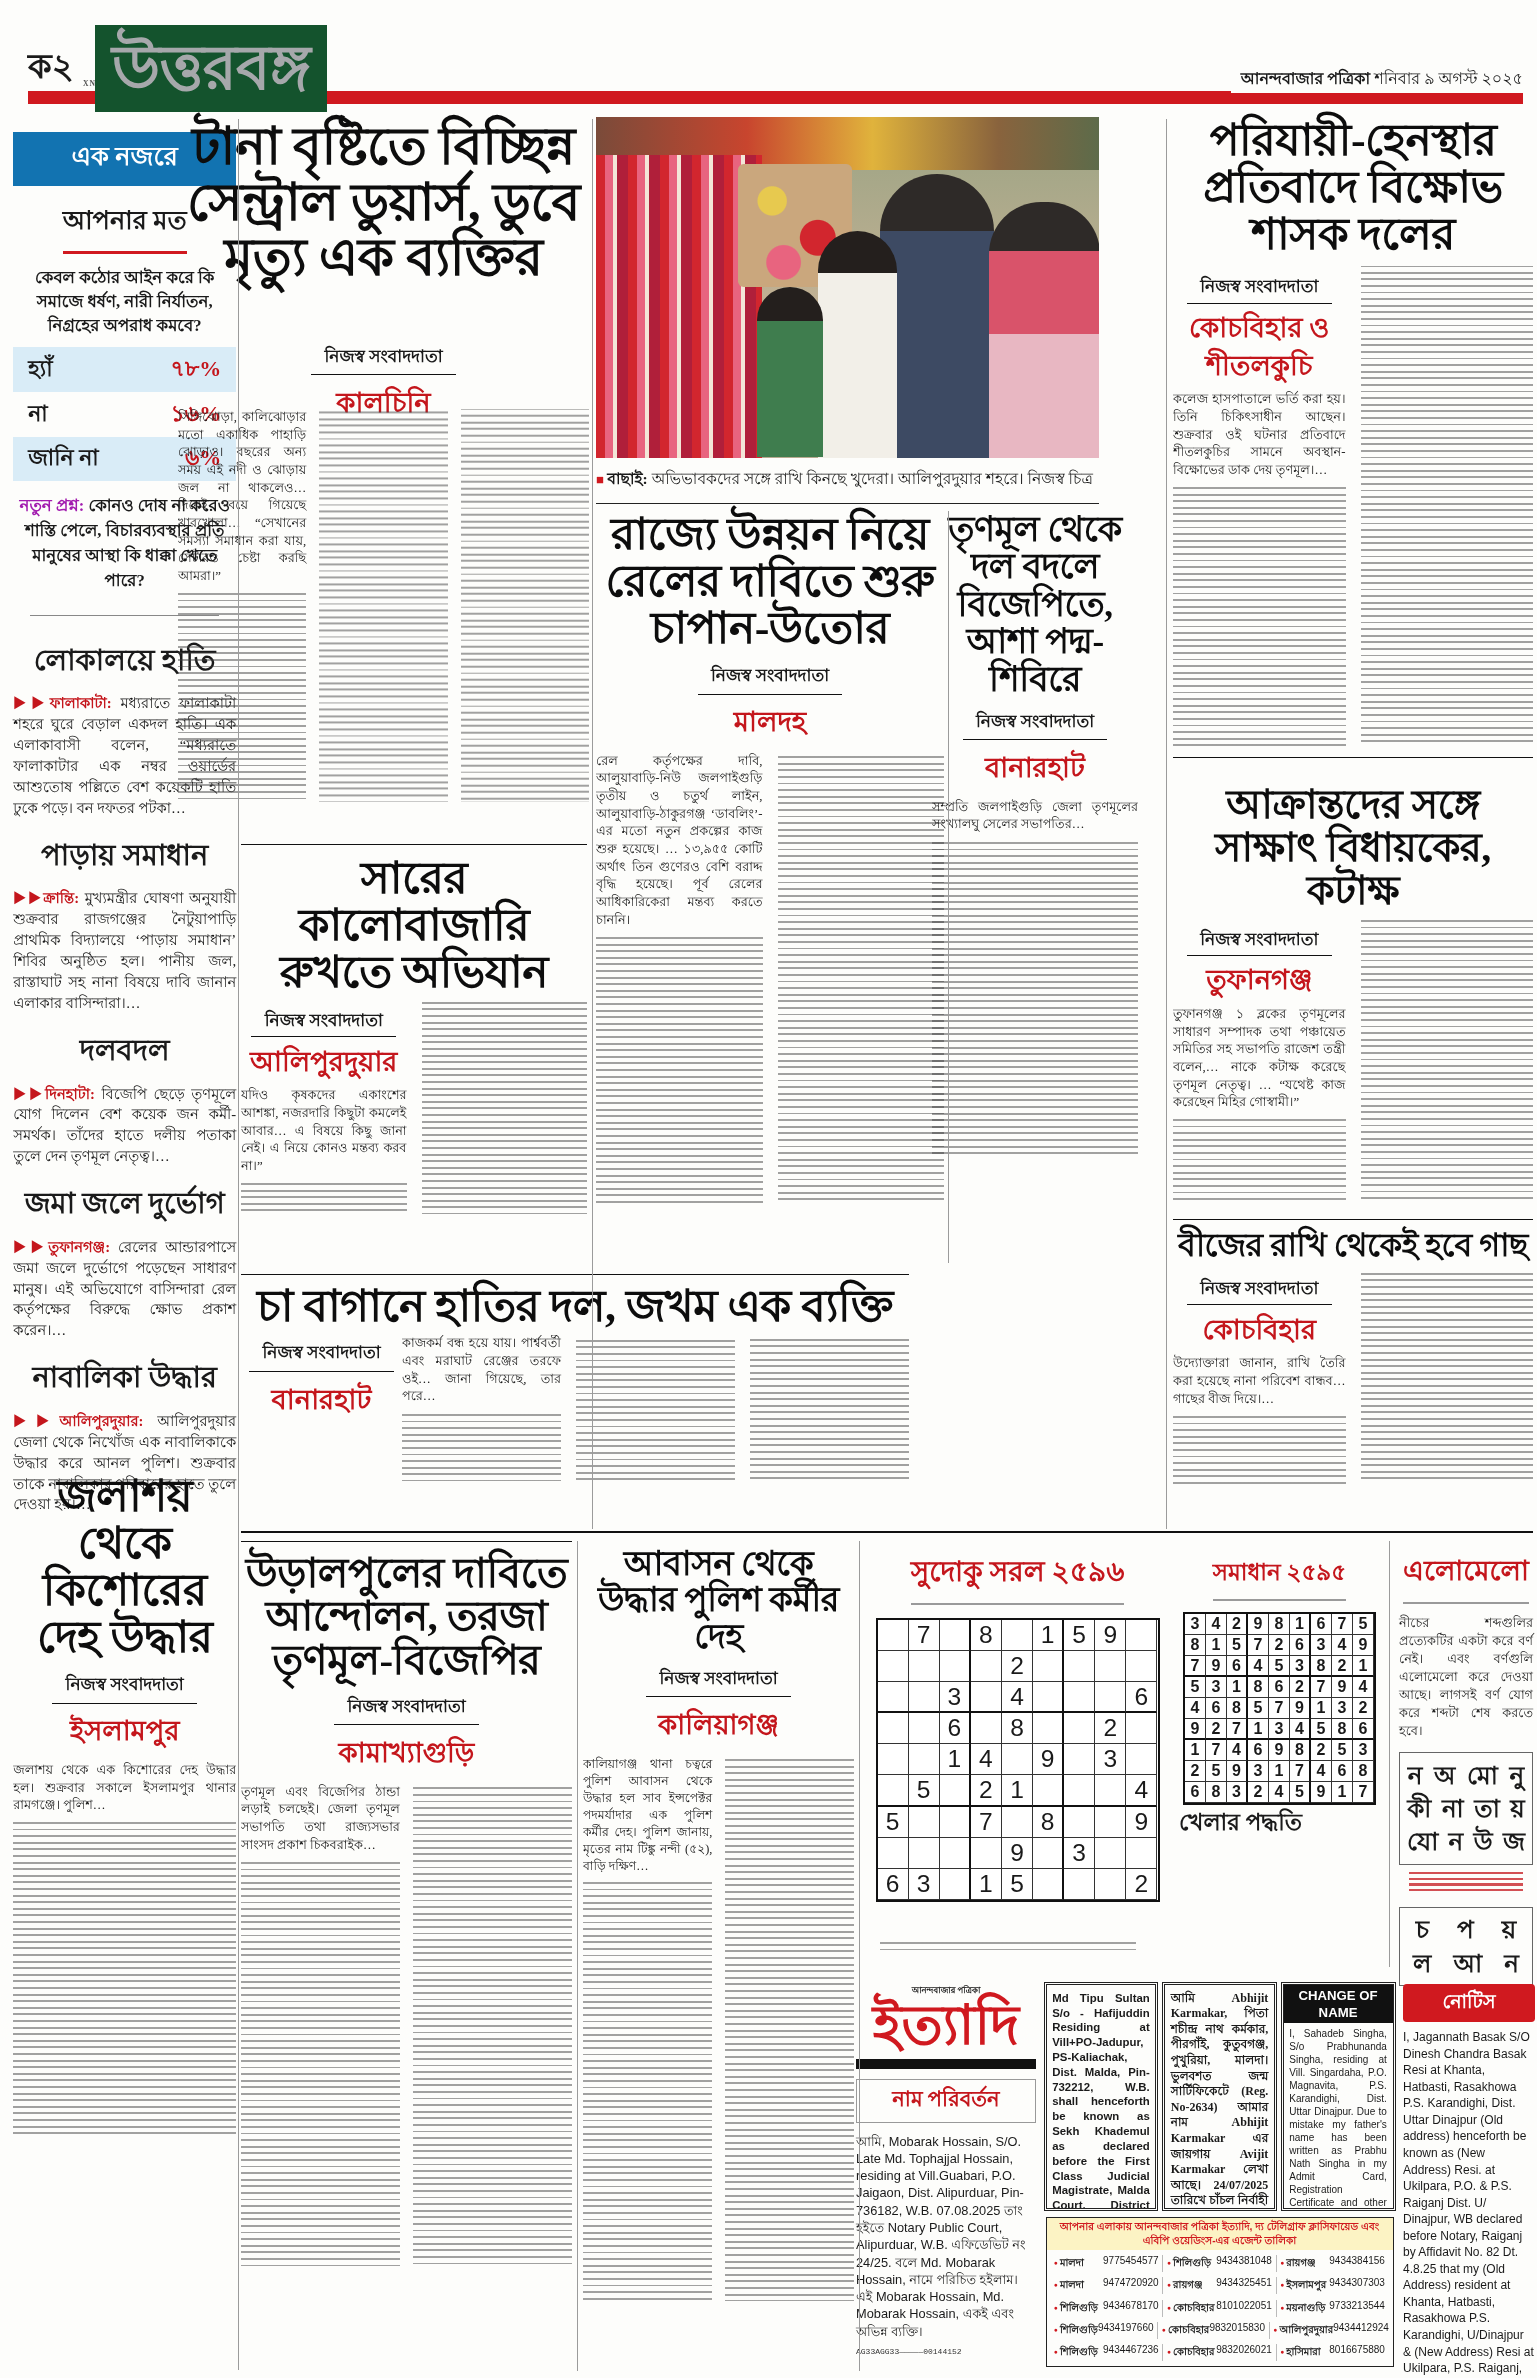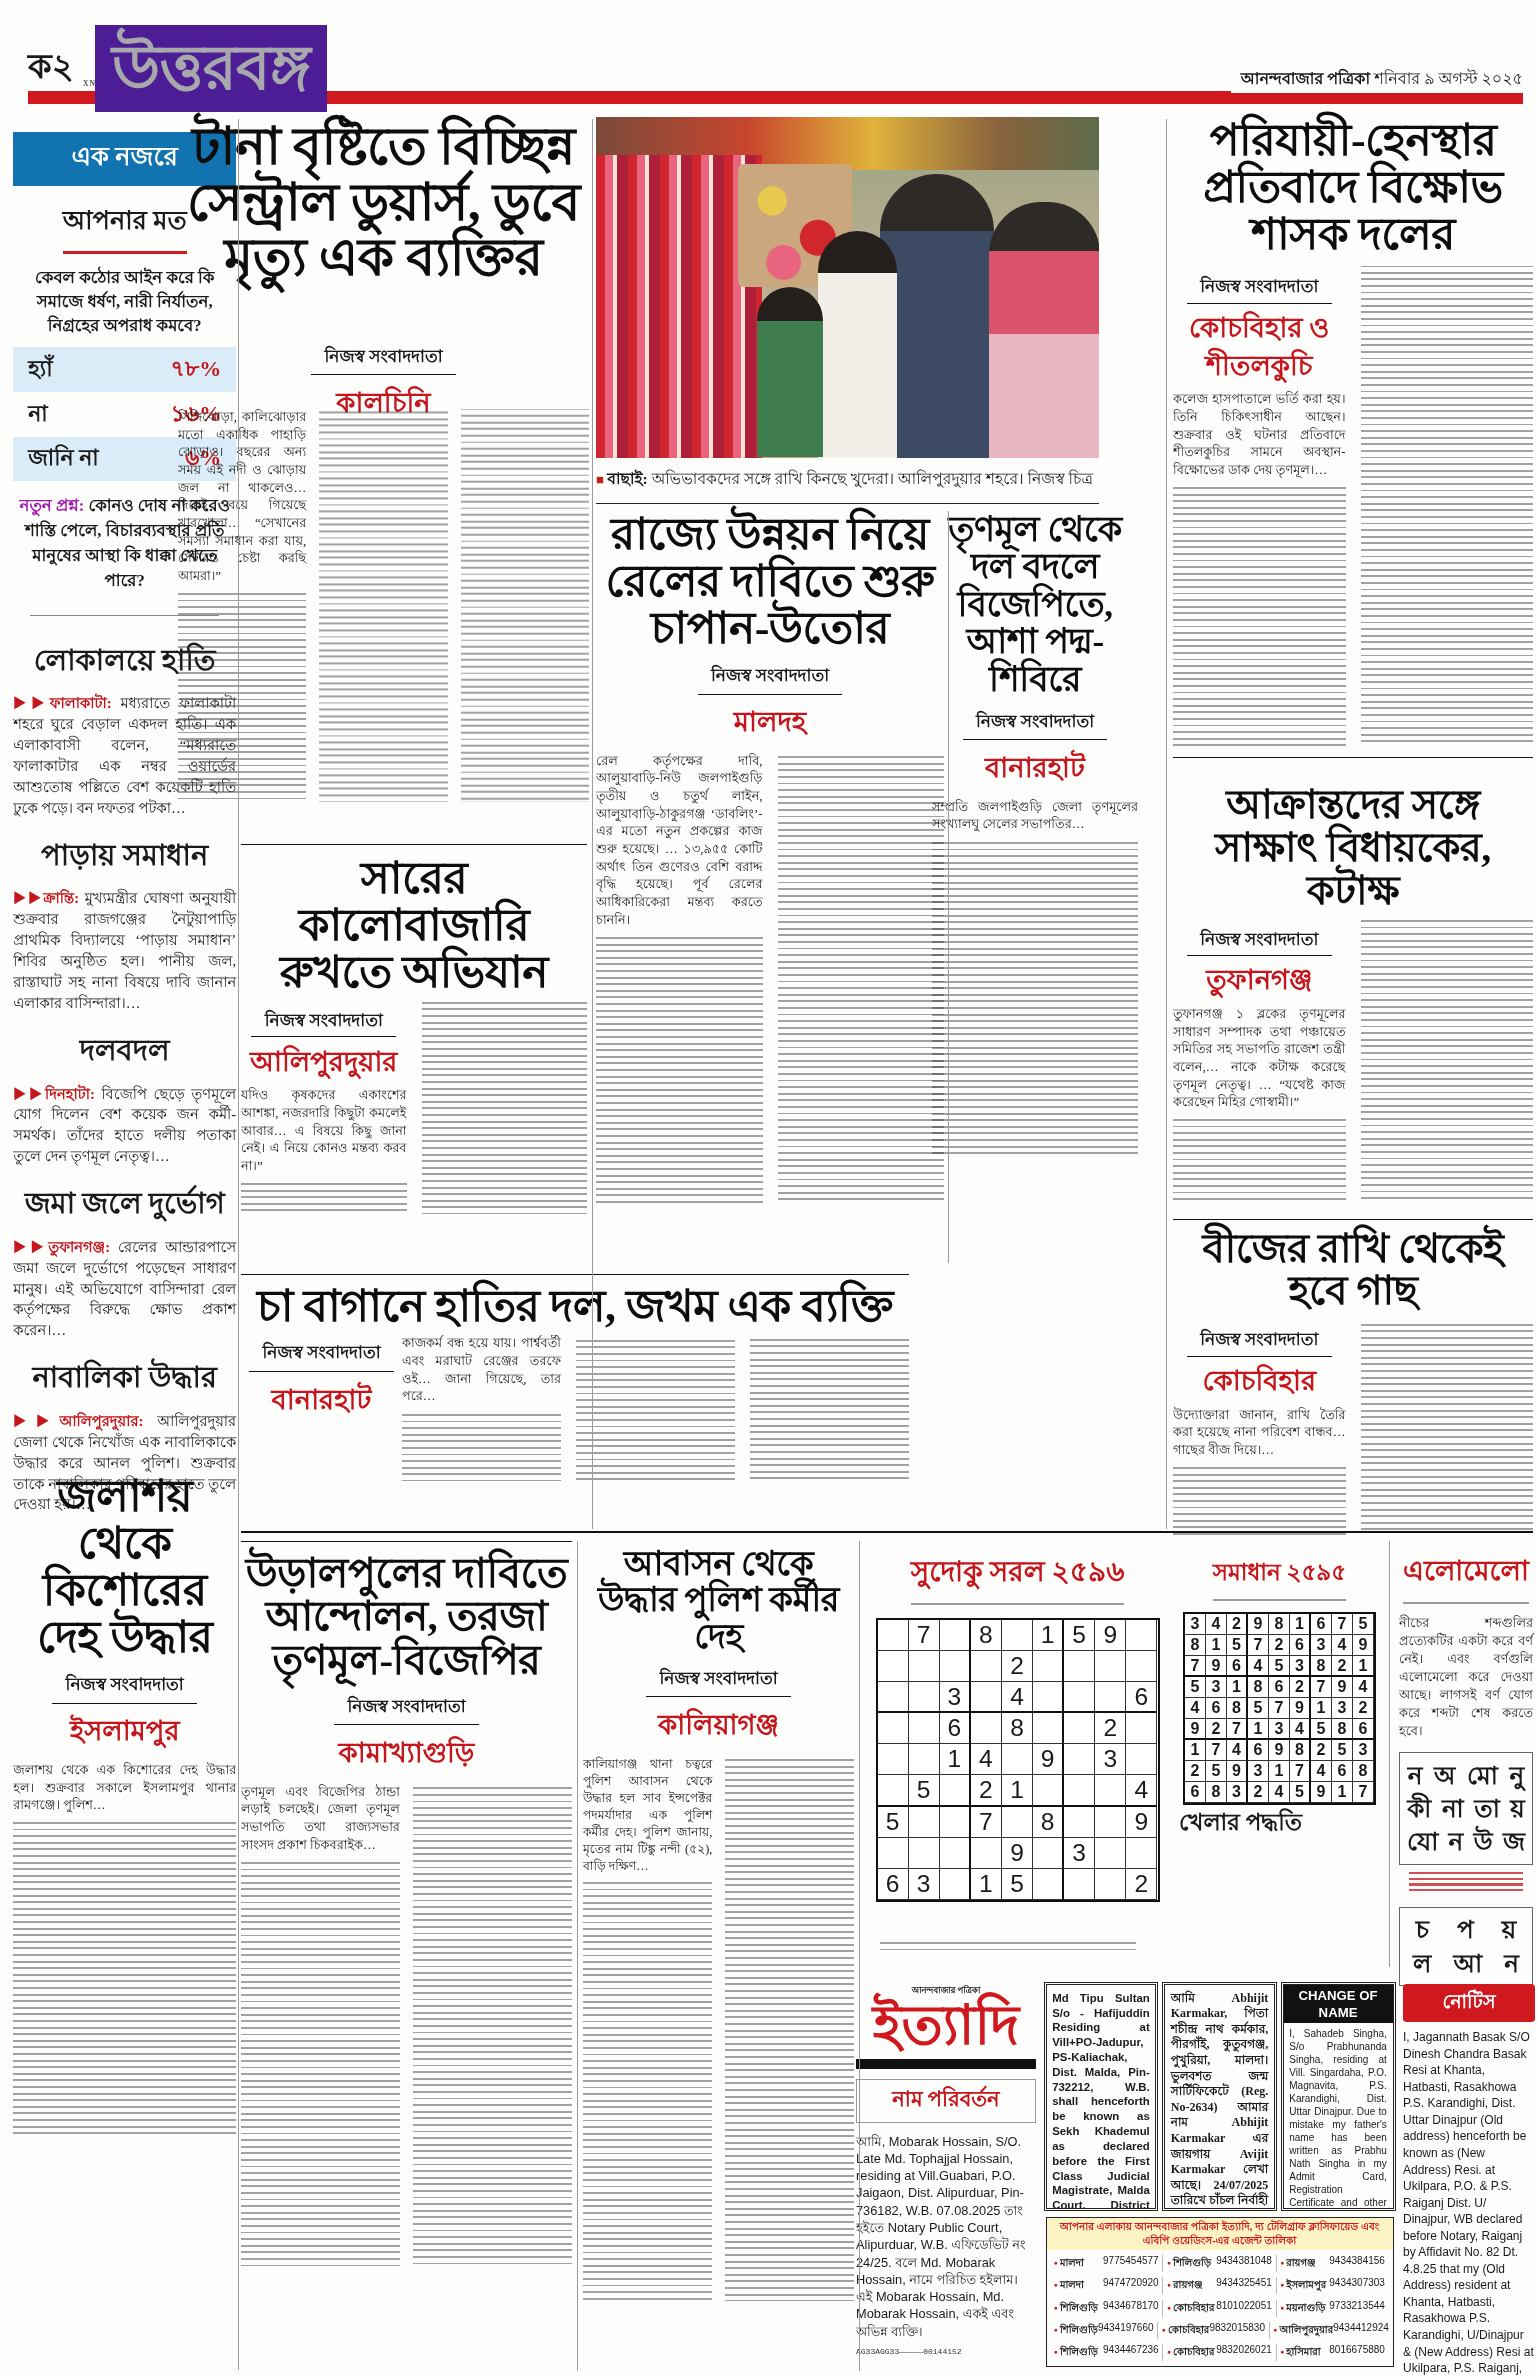--- a/index.html
+++ b/index.html
@@ -3,21 +3,21 @@
 <meta charset="utf-8">
 <style>
   * { margin:0; padding:0; box-sizing:border-box; }
   body { background:#e9e9e9; font-family:"Liberation Serif", serif; }
   .page { position:relative; width:1538px; height:2378px; background:#fdfdfb; margin:0 auto; overflow:hidden; color:#1a1a1a; }
 
   
   #page-num { position:absolute; left:28px; top:40px; font-size:34px; font-weight:bold; }
   #edition-code { position:absolute; left:83px; top:79px; font-size:7.6px; font-weight:bold; color:#555; letter-spacing:0.9px; }
   #masthead-bar { position:absolute; left:28px; top:91px; width:1495px; height:13.2px; background:#d0191f; }
-  #masthead { position:absolute; left:95px; top:24.6px; font-size:62px; font-weight:800; color:#a6a8ab; background:#4c1d95; padding:0 17px; line-height:87px; z-index:2; letter-spacing:-0.9px; }
+  #masthead { position:absolute; left:95px; top:24.6px; font-size:62px; font-weight:800; color:#a6a8ab; background:#14532d; padding:0 17px; line-height:87px; z-index:2; letter-spacing:-0.9px; }
   #dateline { position:absolute; right:15px; top:66px; font-size:16px; text-align:right; z-index:3; background:#fdfdfb; padding-left:9.5px;}
   #dateline .brand { font-weight:800; }
 
   
   .headline { font-weight:800; text-align:center; line-height:1.07; letter-spacing:-0.5px; color:#0d0d0d;}
   .byline-wrap { text-align:center; margin:9.5px auto 5.7px; }
   .byline { display:inline-block; font-weight:bold; font-size:17px; border-bottom:1.9px solid #111; padding:0 13.2px 3.8px; }
   .dateline-red { display:block; color:#c4161c; font-weight:800; font-size:27.4px; margin-top:6.6px; }
   .body-cols { text-align:justify; font-size:12.8px; line-height:1.38; overflow:hidden; }
   .body-cols p { text-indent:0; }
@@ -72,21 +72,21 @@
   #switch .body-cols { height:407px; margin-top:5.7px; }
 
   
   #migrant { position:absolute; left:1173px; top:117px; width:360px; }
   #migrant .headline { font-size:44px; }
   #migrant .body-cols { column-count:2; column-gap:15px; height:530px; margin-top:7.6px; }
   #mla { position:absolute; left:1173px; top:757px; width:360px; padding-top:26px; }
   #mla .headline { font-size:40px; }
   #mla .body-cols { column-count:2; column-gap:15px; height:312px; margin-top:5.7px; }
   #seed { position:absolute; left:1173px; top:1219px; width:360px; padding-top:7.6px; }
-  #seed .headline { font-size:40px; }
+  #seed .headline { font-size:32px; }
   #seed .body-cols { column-count:2; column-gap:15px; height:237px; margin-top:5.7px; }
 
   
   #fertilizer { position:absolute; left:241px; top:844px; width:346px; padding-top:9.5px; }
   #fertilizer .headline { font-size:44px; }
   #fertilizer .body-cols { column-count:2; column-gap:15px; height:218px; margin-top:3.8px; }
 
   
   #elephant { position:absolute; left:241px; top:1274px; width:668px; padding-top:7.6px; }
   #elephant .headline { font-size:44px; }

